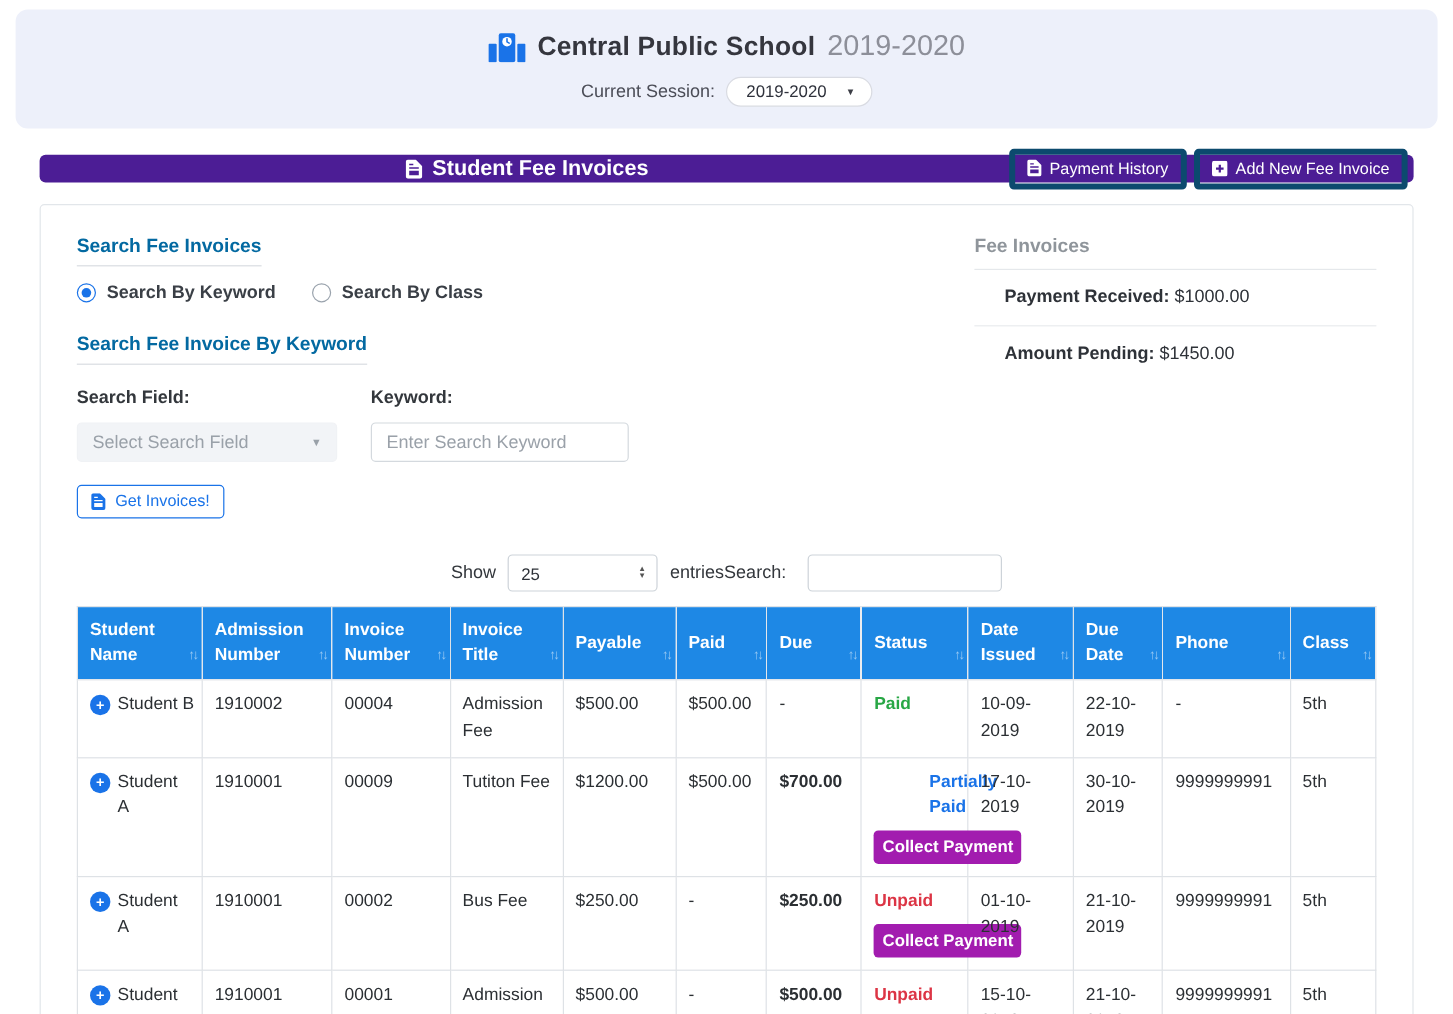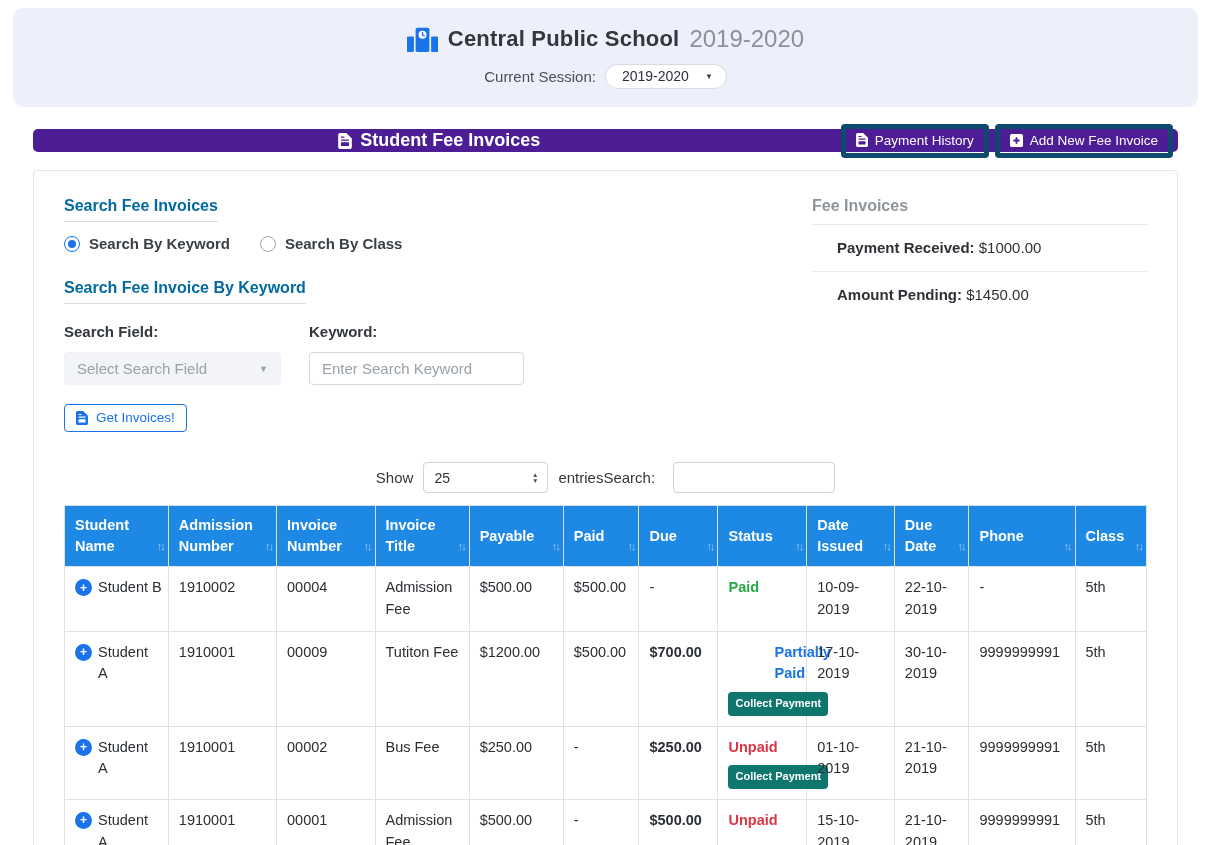--- a/index.html
+++ b/index.html
@@ -65,21 +65,21 @@
   thead th { background:#1e88e5; color:#fff; font-weight:bold; text-align:left; padding:9px 20px 9px 10px; position:relative; line-height:1.45; vertical-align:middle; font-size:14.5px; }
   .sort { position:absolute; right:4px; bottom:11px; font-size:11px; font-weight:normal; color:rgba(255,255,255,.55); letter-spacing:-2px; }
   td { padding:10px 10px; vertical-align:top; line-height:1.5; color:#2b2f33; }
   .name-cell { display:flex; gap:6px; }
   .expand { flex:none; width:17px; height:17px; border-radius:50%; background:#1a73e8; color:#fff; display:flex; align-items:center; justify-content:center; font-size:12px; font-weight:bold; margin-top:2px; cursor:pointer; line-height:1; }
   .nowrap { white-space:nowrap; }
   .bold { font-weight:bold; }
   .status-paid { color:#28a745; font-weight:bold; }
   .status-partial { color:#1a73e8; font-weight:bold;margin-left:46px; }
   .status-unpaid { color:#dc3545; font-weight:bold; }
-  .collect-btn { display:inline-block; margin-top:7px; background:#0f766e; color:#fff; font-size:11px; font-weight:bold; padding:3px 7px 4px; border-radius:4px; white-space:nowrap; cursor:pointer; }
+  .collect-btn { display:inline-block; margin-top:7px; background:#a21caf; color:#fff; font-size:14px; font-weight:bold; padding:3px 7px 4px; border-radius:4px; white-space:nowrap; cursor:pointer; }
   .phone-cell { white-space:nowrap; padding-right:4px; }
 </style>
 </head>
 <body>
 
 <div class="top-card">
   <div class="school-row">
     <span style="display:inline-flex;">
       <svg width="31" height="26" viewBox="0 0 36 30">
         <g fill="#1a73e8">

